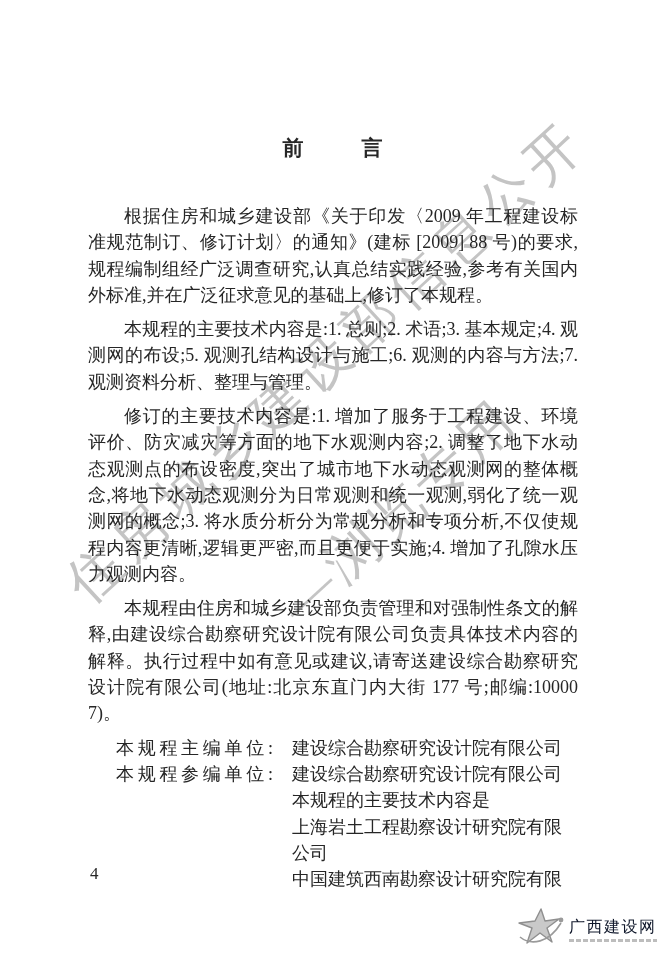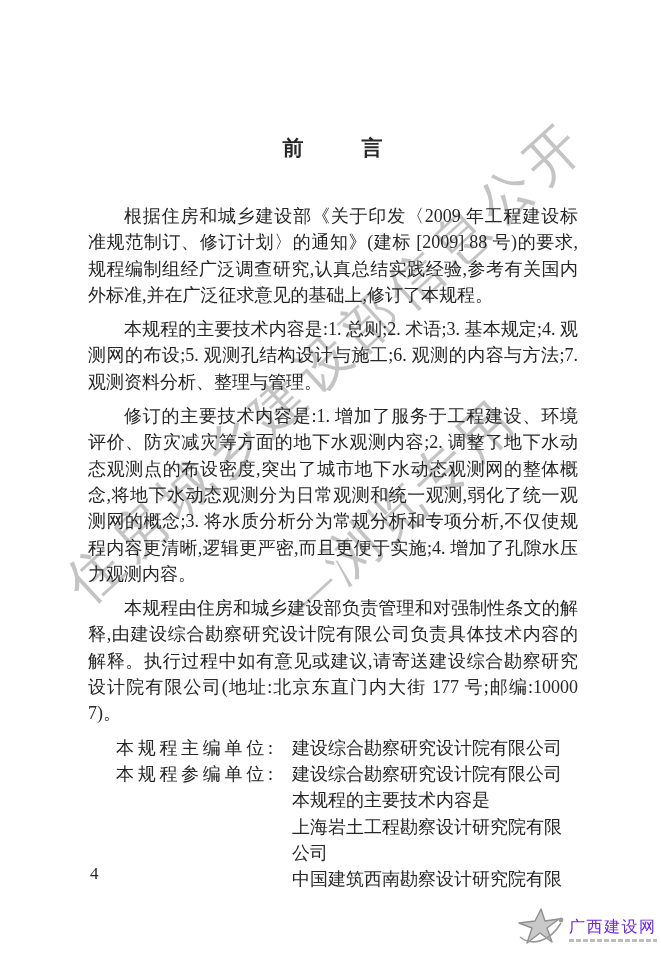--- a/index.html
+++ b/index.html
@@ -79,21 +79,21 @@
     left:516px; top:906px;
     display:flex;
     align-items:center;
     z-index:2;
   }
   .logo-star { flex:none; width:50px; height:48px; }
   .logo-textcol { margin-left:3px; }
   .logo-name {
     font-size:16px;
     letter-spacing:1.5px;
-    color:#6d28d9;
+    color:#0f172a;
     line-height:18px;
     white-space:nowrap;
   }
   .logo-tagline {
     margin-top:3px;
     width:88px; height:3px;
     background:repeating-linear-gradient(90deg,#bdbdbd 0 5px,rgba(0,0,0,0) 5px 7px);
   }
   .star-sub {
     width:26px; height:2px; margin:1px 0 0 8px;

